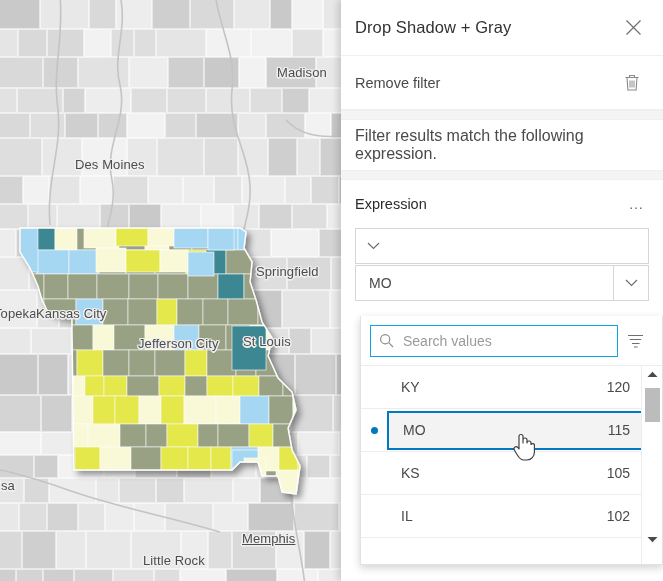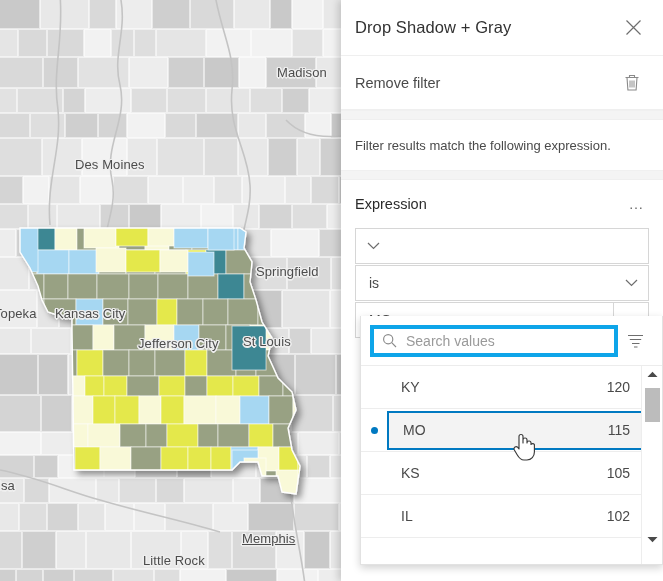--- a/index.html
+++ b/index.html
@@ -42,21 +42,21 @@
   }
   .row-remove{
     height:54px;display:flex;align-items:center;justify-content:space-between;
     padding:0 18px 0 14px;border-bottom:1px solid #efefef;box-sizing:border-box;
     cursor:pointer;
   }
   .row-remove .lbl{font-size:14.5px;color:#4a4a4a;}
   .band{height:8px;background:#f4f4f4;border-bottom:1px solid #efefef;border-top:1px solid #f0f0f0;}
   .row-desc{
     height:50px;display:flex;align-items:center;padding:0 14px;box-sizing:border-box;
-    font-size:13px;color:#4a4a4a;
+    font-size:16px;color:#4a4a4a;
   }
   .row-expr{
     height:48px;display:flex;align-items:center;justify-content:space-between;
     padding:0 18px 0 14px;box-sizing:border-box;
   }
   .row-expr .lbl{font-size:14.5px;color:#2b2b2b;}
   .dots{letter-spacing:1.6px;color:#6e6e6e;font-size:15px;line-height:8px;cursor:pointer;}
 
   .fields{padding:0 14px;box-sizing:border-box;}
   .selectbox{
@@ -74,21 +74,21 @@
   #dropdown{
     position:absolute;left:360px;top:316px;width:303px;height:249px;
     background:#fff;border:1px solid #e2e2e2;border-top:none;
     box-shadow:0 3px 8px rgba(0,0,0,.18);box-sizing:border-box;overflow:hidden;
   }
   .search-row{
     height:50px;display:flex;align-items:center;padding:0 10px 0 9px;
     box-sizing:border-box;border-bottom:1px solid #ececec;background:#fff;
   }
   .search-wrap{
-    flex:1;height:32px;border:4px solid #0ea5e9;display:flex;align-items:center;
+    flex:1;height:32px;border:1px solid #0ea5e9;display:flex;align-items:center;
     box-sizing:border-box;background:#fff;
   }
   .search-wrap .si{width:30px;display:flex;align-items:center;justify-content:center;color:#8a8a8a;}
   .search-wrap input{
     border:none;outline:none;flex:1;font-size:14px;color:#4a4a4a;
     font-family:"Liberation Sans",sans-serif;background:transparent;
   }
   .search-wrap input::placeholder{color:#9a9a9a;}
   .sort-btn{width:34px;height:32px;display:flex;align-items:center;justify-content:center;cursor:pointer;}
 
@@ -515,21 +515,21 @@
             <rect x="276" y="470" width="22" height="26" fill="#f9f9d8" stroke="rgba(255,255,255,.6)" stroke-width="1"></rect>
           </g>
           <path d="M20,228 L20,252 L30,268 L38,286 L42,300 L48,312 L60,316 L72,318 L72,330 L74,470 L232,470 L240,462 L258,462 L262,476 L278,476 L282,492 L296,494 L300,466 L292,450 L288,428 L296,410 L292,392 L278,378 L268,356 L272,338 L262,322 L256,300 L250,282 L252,262 L244,248 L246,232 L240,228 Z" fill="none" stroke="#ffffff" stroke-width="1.4"></path>
         </g>
       </svg>
     <div id="maplabels">
         <div class="citylabel" style="left: 277px; top: 65px;">Madison</div>
         <div class="citylabel" style="left: 75px; top: 157px;">Des Moines</div>
         <div class="citylabel" style="left: 256px; top: 264px;">Springfield</div>
         <div class="citylabel" style="left: -6px; top: 306px;">Topeka</div>
-        <div class="citylabel" style="left: 36px; top: 306px; margin-left: 19px;">Kansas City</div>
+        <div class="citylabel" style="left: 36px; top: 306px;">Kansas City</div>
         <div class="citylabel" style="left: 138px; top: 336px;">Jefferson City</div>
         <div class="citylabel" style="left: 243px; top: 334px;">St Louis</div>
         <div class="citylabel" style="left: -2px; top: 478px;">lsa</div>
         <div class="citylabel" style="left: 242px; top: 531px; text-decoration: underline;">Memphis</div>
         <div class="citylabel" style="left: 143px; top: 553px;">Little Rock</div>
       </div>
   </div>
 
   <div id="panel">
 
@@ -558,28 +558,20 @@
 
     <div class="band"></div>
 
     <div class="row-expr">
       <div class="lbl">Expression</div>
       <div class="dots">…</div>
     </div>
 
     <div class="fields">
       <div class="selectbox">
-        <span class="chev">
-          <svg width="13" height="8" viewBox="0 0 13 8">
-              <path d="M1 1 L6.5 6.5 L12 1" stroke="#6e6e6e" stroke-width="1.2" fill="none"></path>
-            </svg>
-        </span>
-      </div>
-      <div class="selectbox">
-        <span class="val">is</span>
         <span class="chev">
           <svg width="13" height="8" viewBox="0 0 13 8">
               <path d="M1 1 L6.5 6.5 L12 1" stroke="#6e6e6e" stroke-width="1.2" fill="none"></path>
             </svg>
         </span>
       </div>
       <div class="selectbox split">
         <span class="val">MO</span>
         <span class="chev">
           <svg width="13" height="8" viewBox="0 0 13 8">

